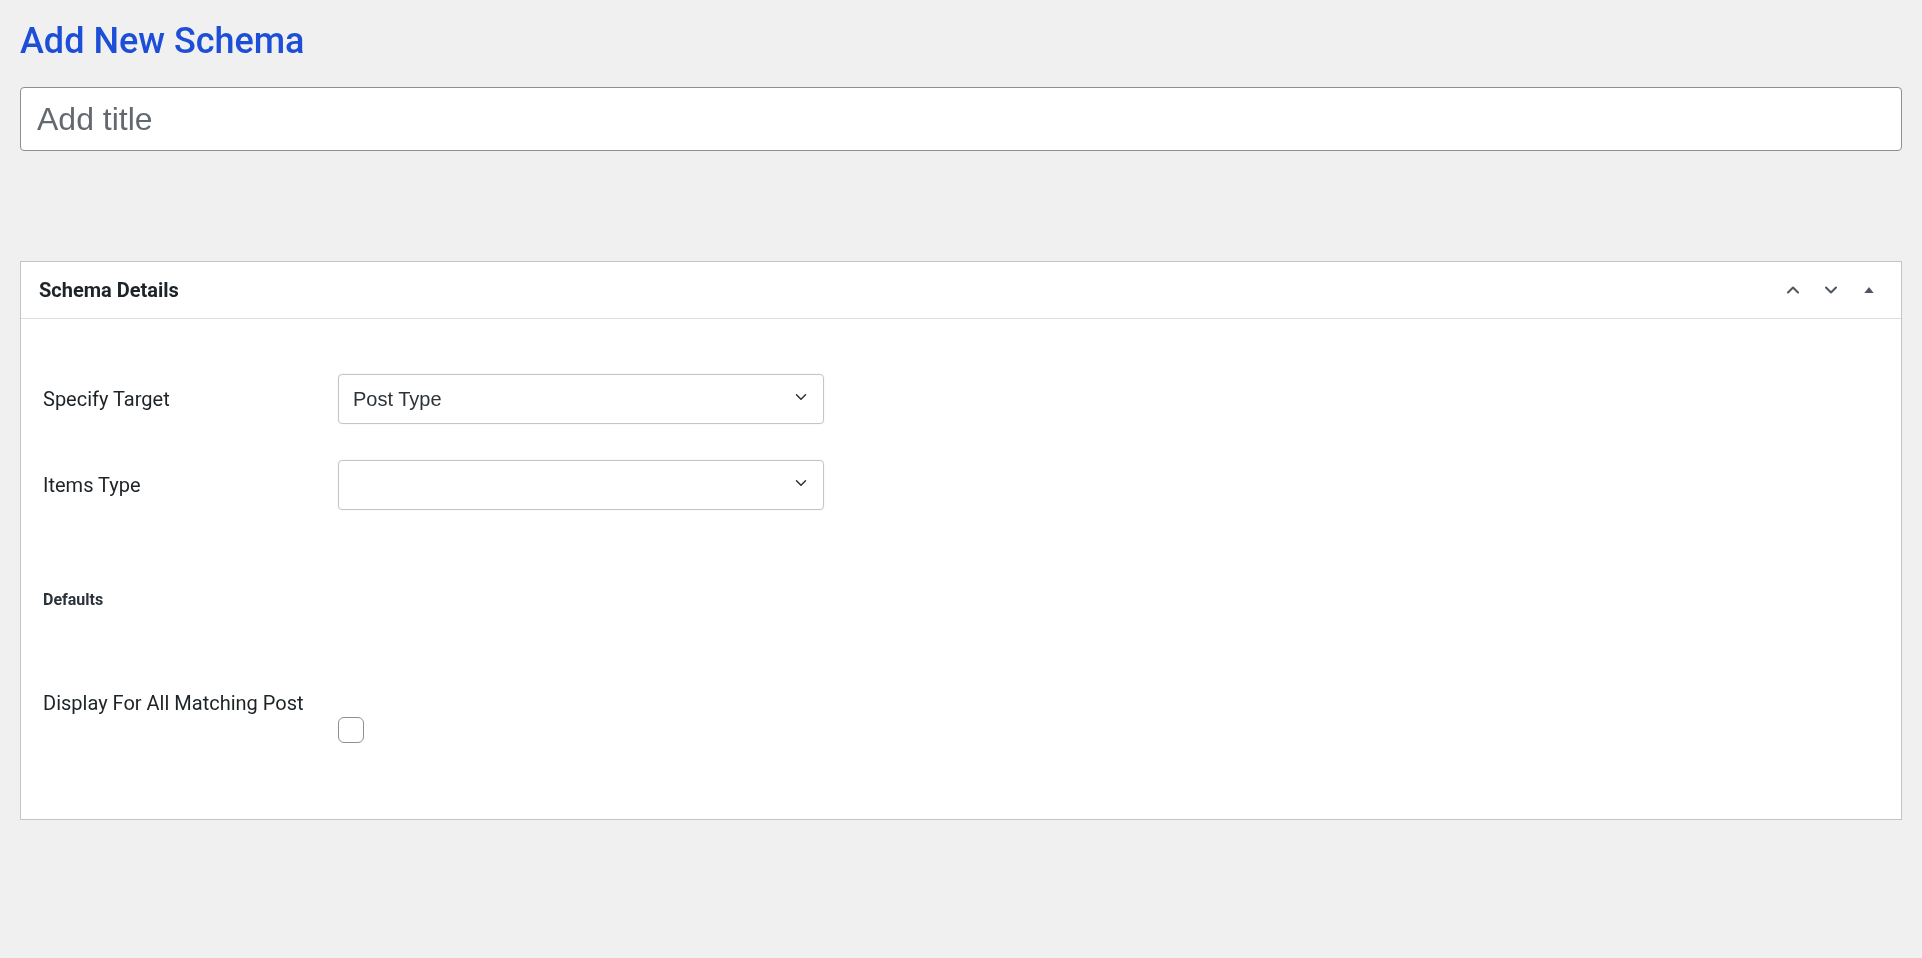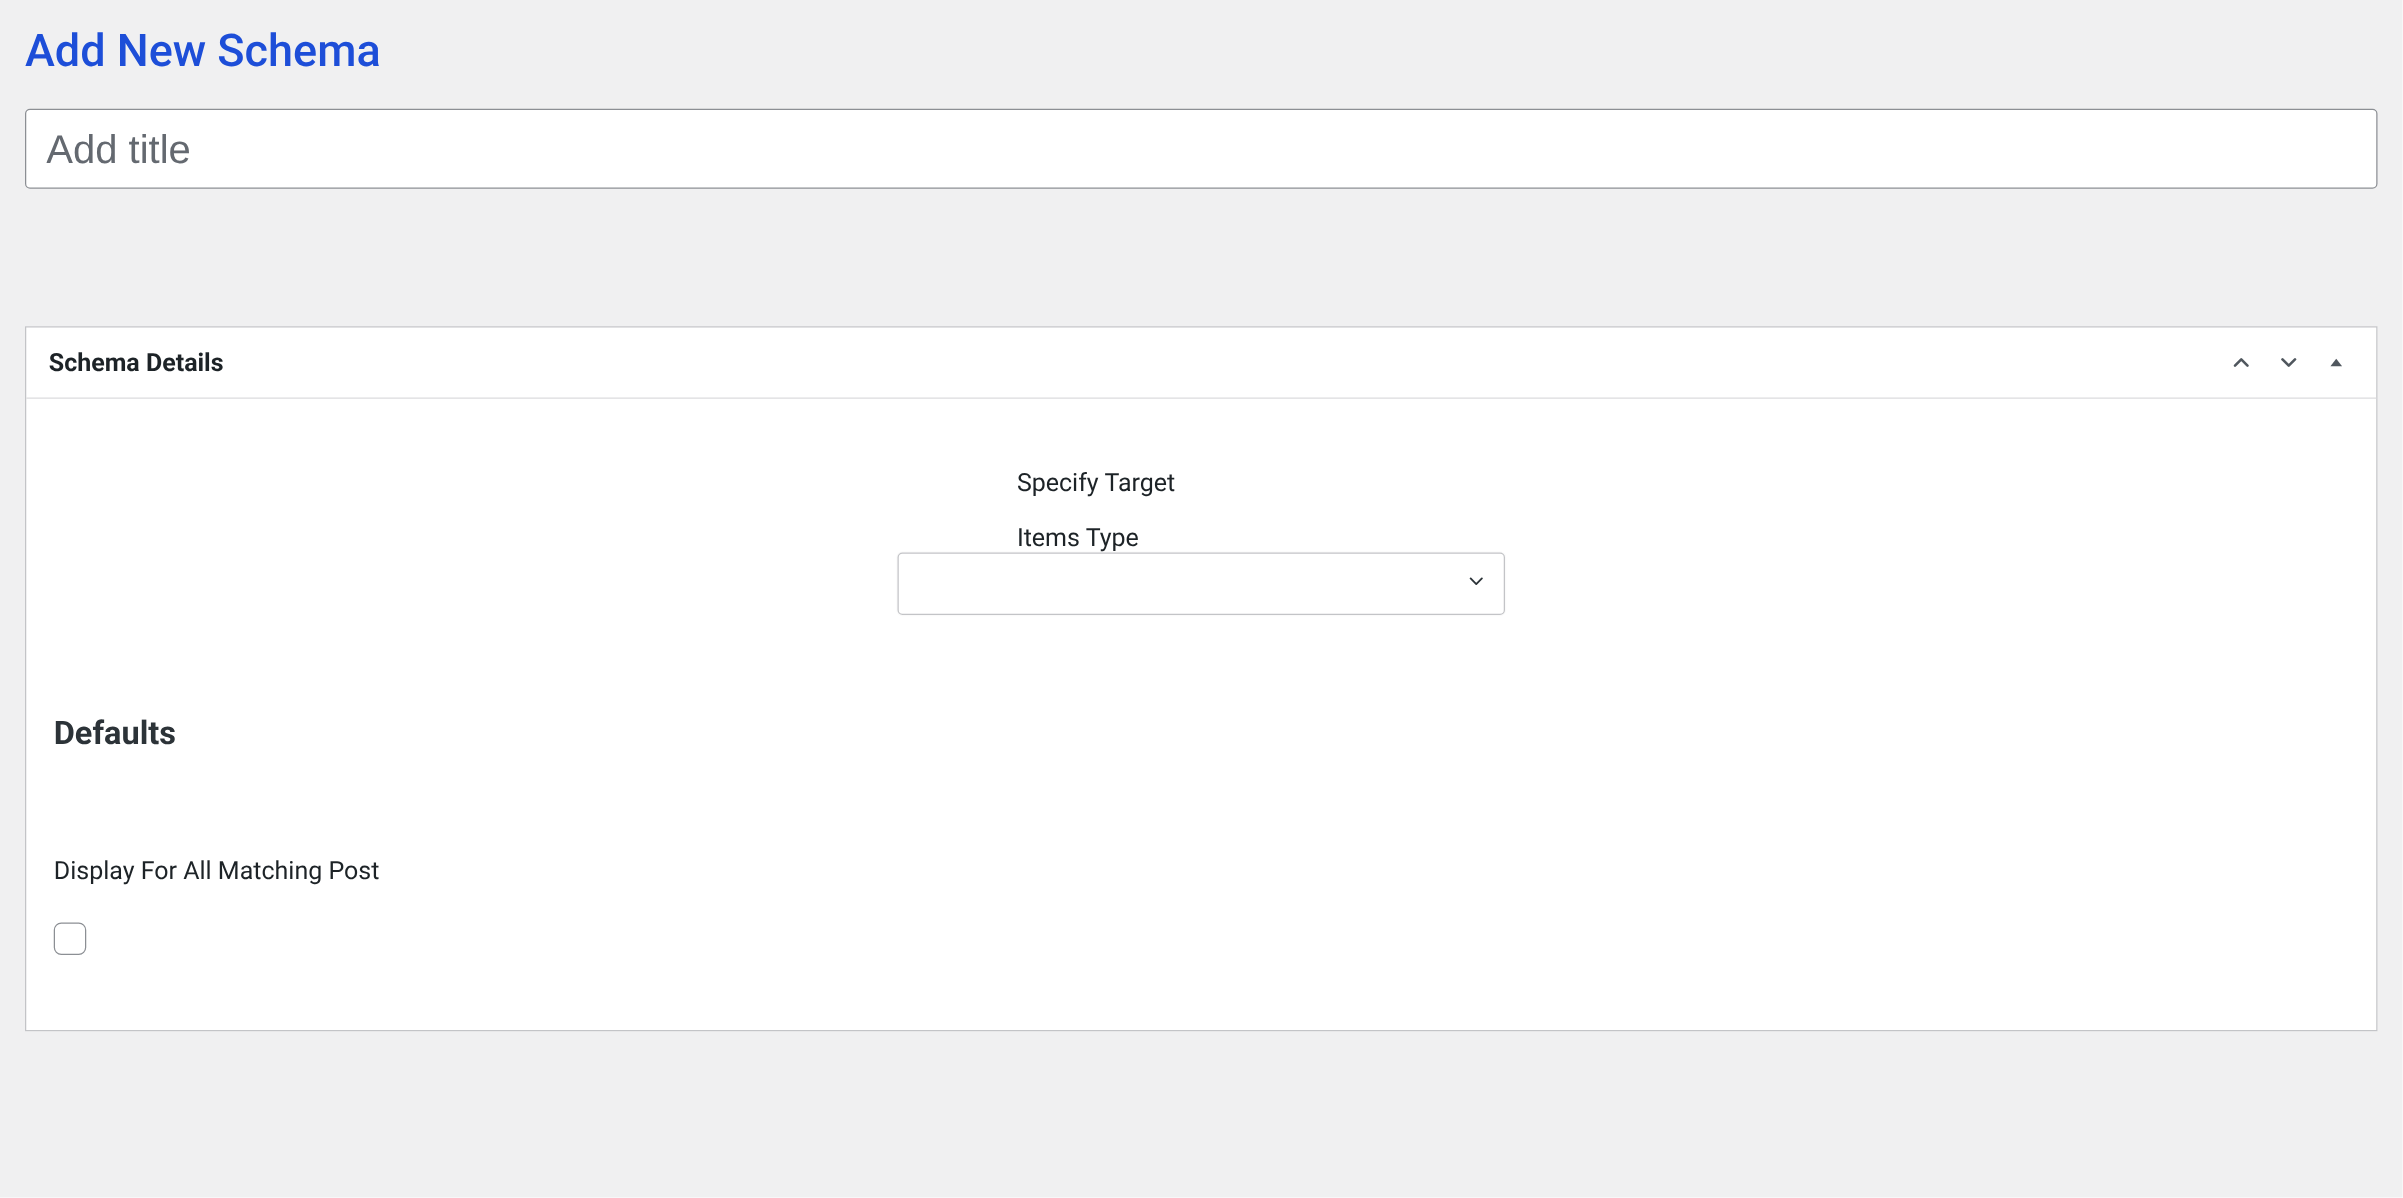--- a/index.html
+++ b/index.html
@@ -65,22 +65,21 @@
     cursor: pointer;
     color: #50575e;
   }
   .ctrl-btn svg { display: block; }
   .metabox-body {
     padding: 55px 22px 40px 22px;
   }
   .form-row {
     display: flex;
     align-items: center;
-    margin-bottom: 20px;
-    flex-direction: column;
+    margin-bottom: 36px;
   }
   .form-row.top { align-items: center; }
   .form-label {
     width: 295px;
     font-size: 20px;
     color: #1d2327;
     font-weight: 400;
     padding-right: 10px;
   }
   .form-label.multi { line-height: 1.4; }
@@ -111,21 +110,21 @@
   }
   .select-caret {
     position: absolute;
     right: 14px;
     top: 50%;
     transform: translateY(-50%);
     pointer-events: none;
     color: #2c3338;
   }
   .section-heading {
-    font-size: 26px;
+    font-size: 16px;
     font-weight: 700;
     color: #2c3338;
     margin: 80px 0 80px 0;
   }
   .checkbox {
     width: 26px;
     height: 26px;
     border: 1px solid #8c8f94;
     border-radius: 6px;
     background: #fff;
@@ -171,20 +170,30 @@
         </span>
       </button>
     </div>
   </div>
 
   <div class="metabox-body">
 
     <div class="form-row top">
       <div class="form-label">Specify Target</div>
       <div class="form-fields">
+        <div class="select-wrap">
+          <select class="select">
+            <option>Post Type</option>
+          </select>
+          <span class="select-caret">
+            <svg width="18" height="18" viewBox="0 0 24 24" fill="none" stroke="currentColor" stroke-width="2" stroke-linecap="round" stroke-linejoin="round">
+                <polyline points="6 9 12 15 18 9"></polyline>
+              </svg>
+          </span>
+        </div>
       </div>
     </div>
 
     <div class="form-row top">
       <div class="form-label">Items Type</div>
       <div class="form-fields">
         <div class="select-wrap">
           <select class="select">
             <option></option>
           </select>

